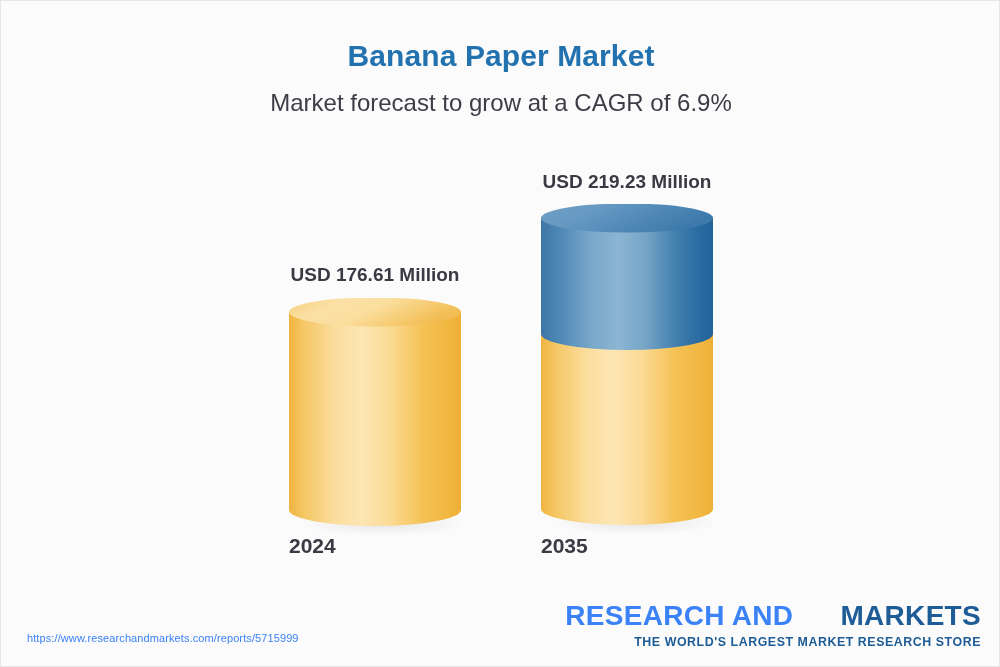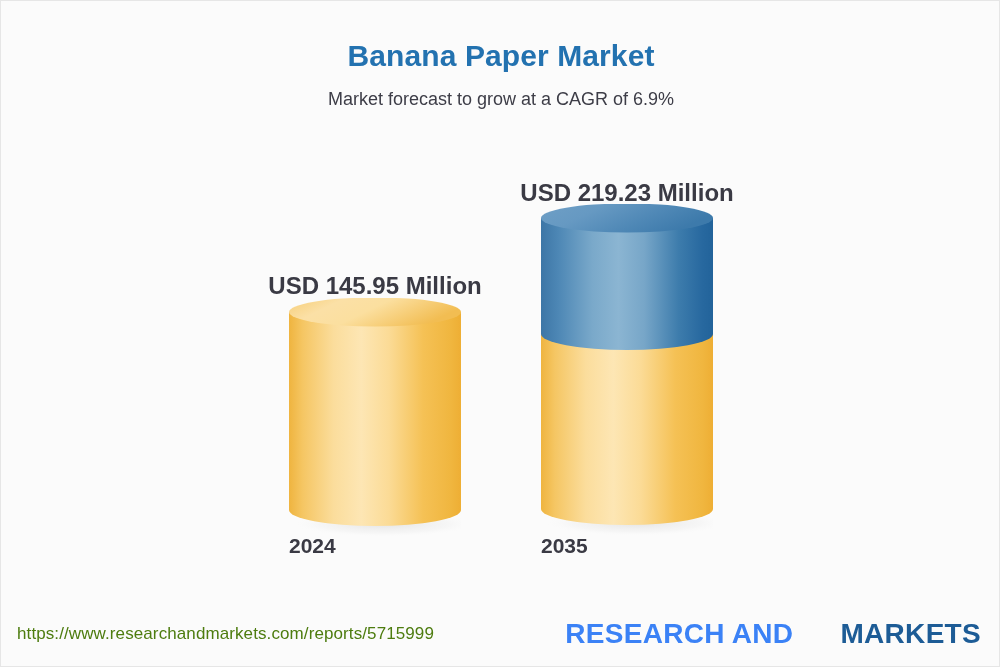--- a/index.html
+++ b/index.html
@@ -31,21 +31,21 @@
     font-weight: bold;
     color: #2372b0;
     letter-spacing: 0.1px;
   }
   .chart-subtitle {
     position: absolute;
     top: 88px;
     left: 0;
     width: 1000px;
     text-align: center;
-    font-size: 18px;
+    font-size: 24px;
     font-weight: normal;
     color: #3d3d47;
   }
 
   
   .plot {
     position: absolute;
     left: 0;
     top: 0;
     width: 1000px;
@@ -55,23 +55,23 @@
   .bar-group {
     position: absolute;
   }
   .bar-group.g2024 { left: 288px; top: 255px; width: 172px; }
   .bar-group.g2030 { left: 540px; top: 162px; width: 172px; }
 
   .value-label {
     position: absolute;
     left: 50%;
     transform: translateX(-50%);
-    top: 16px;
+    top: 8px;
     white-space: nowrap;
-    font-size: 24px;
+    font-size: 19px;
     font-weight: bold;
     color: #3a3a44;
   }
 
   .cyl-wrap {
     position: absolute;
     left: 0;
     width: 172px;
   }
   .cyl-wrap.c2024 { top: 42px; height: 220px; }
@@ -85,24 +85,24 @@
     font-size: 21px;
     font-weight: bold;
     color: #3a3a44;
   }
   .cat-label.l2024 { top: 278px; }
   .cat-label.l2030 { top: 371px; }
 
   
   .footer-url {
     position: absolute;
-    left: 16px;
+    left: 26px;
     bottom: 22px;
-    font-size: 17px;
-    color: #4d7c0f;
+    font-size: 11px;
+    color: #3b82f6;
     letter-spacing: 0.1px;
   }
   .logo {
     position: absolute;
     right: 18px;
     bottom: 18px;
     text-align: right;
     line-height: 1;
   }
   .logo-main {
@@ -127,21 +127,21 @@
 <body>
 
 <div class="canvas">
 
   <div class="chart-title">Banana Paper Market</div>
   <div class="chart-subtitle">Market forecast to grow at a CAGR of 6.9%</div>
 
   <div class="plot">
 
     <div class="bar-group g2024">
-      <div class="value-label">USD 145.95 Million</div>
+      <div class="value-label">USD 176.61 Million</div>
 
       <div class="cyl-wrap c2024">
         <svg width="172" height="240" viewBox="0 0 172 240">
           <defs>
             <linearGradient id="goldBody" x1="0" y1="0" x2="1" y2="0">
               <stop offset="0%" stop-color="#efb43f"></stop>
               <stop offset="8%" stop-color="#f5c663"></stop>
               <stop offset="26%" stop-color="#fbdd9c"></stop>
               <stop offset="42%" stop-color="#fde6b4"></stop>
               <stop offset="58%" stop-color="#fbdb96"></stop>
@@ -225,15 +225,16 @@
 
       <div class="cat-label l2030">2035</div>
     </div>
 
   </div>
 
   <div class="footer-url">https://www.researchandmarkets.com/reports/5715999</div>
 
   <div class="logo">
     <div class="logo-main"><span class="logo-word-a">RESEARCH</span> <span class="logo-word-and">AND</span> <span class="logo-word-b">MARKETS</span></div>
+    <div class="logo-tagline">THE WORLD'S LARGEST MARKET RESEARCH STORE</div>
   </div>
 
 </div>
 
 </body></html>

